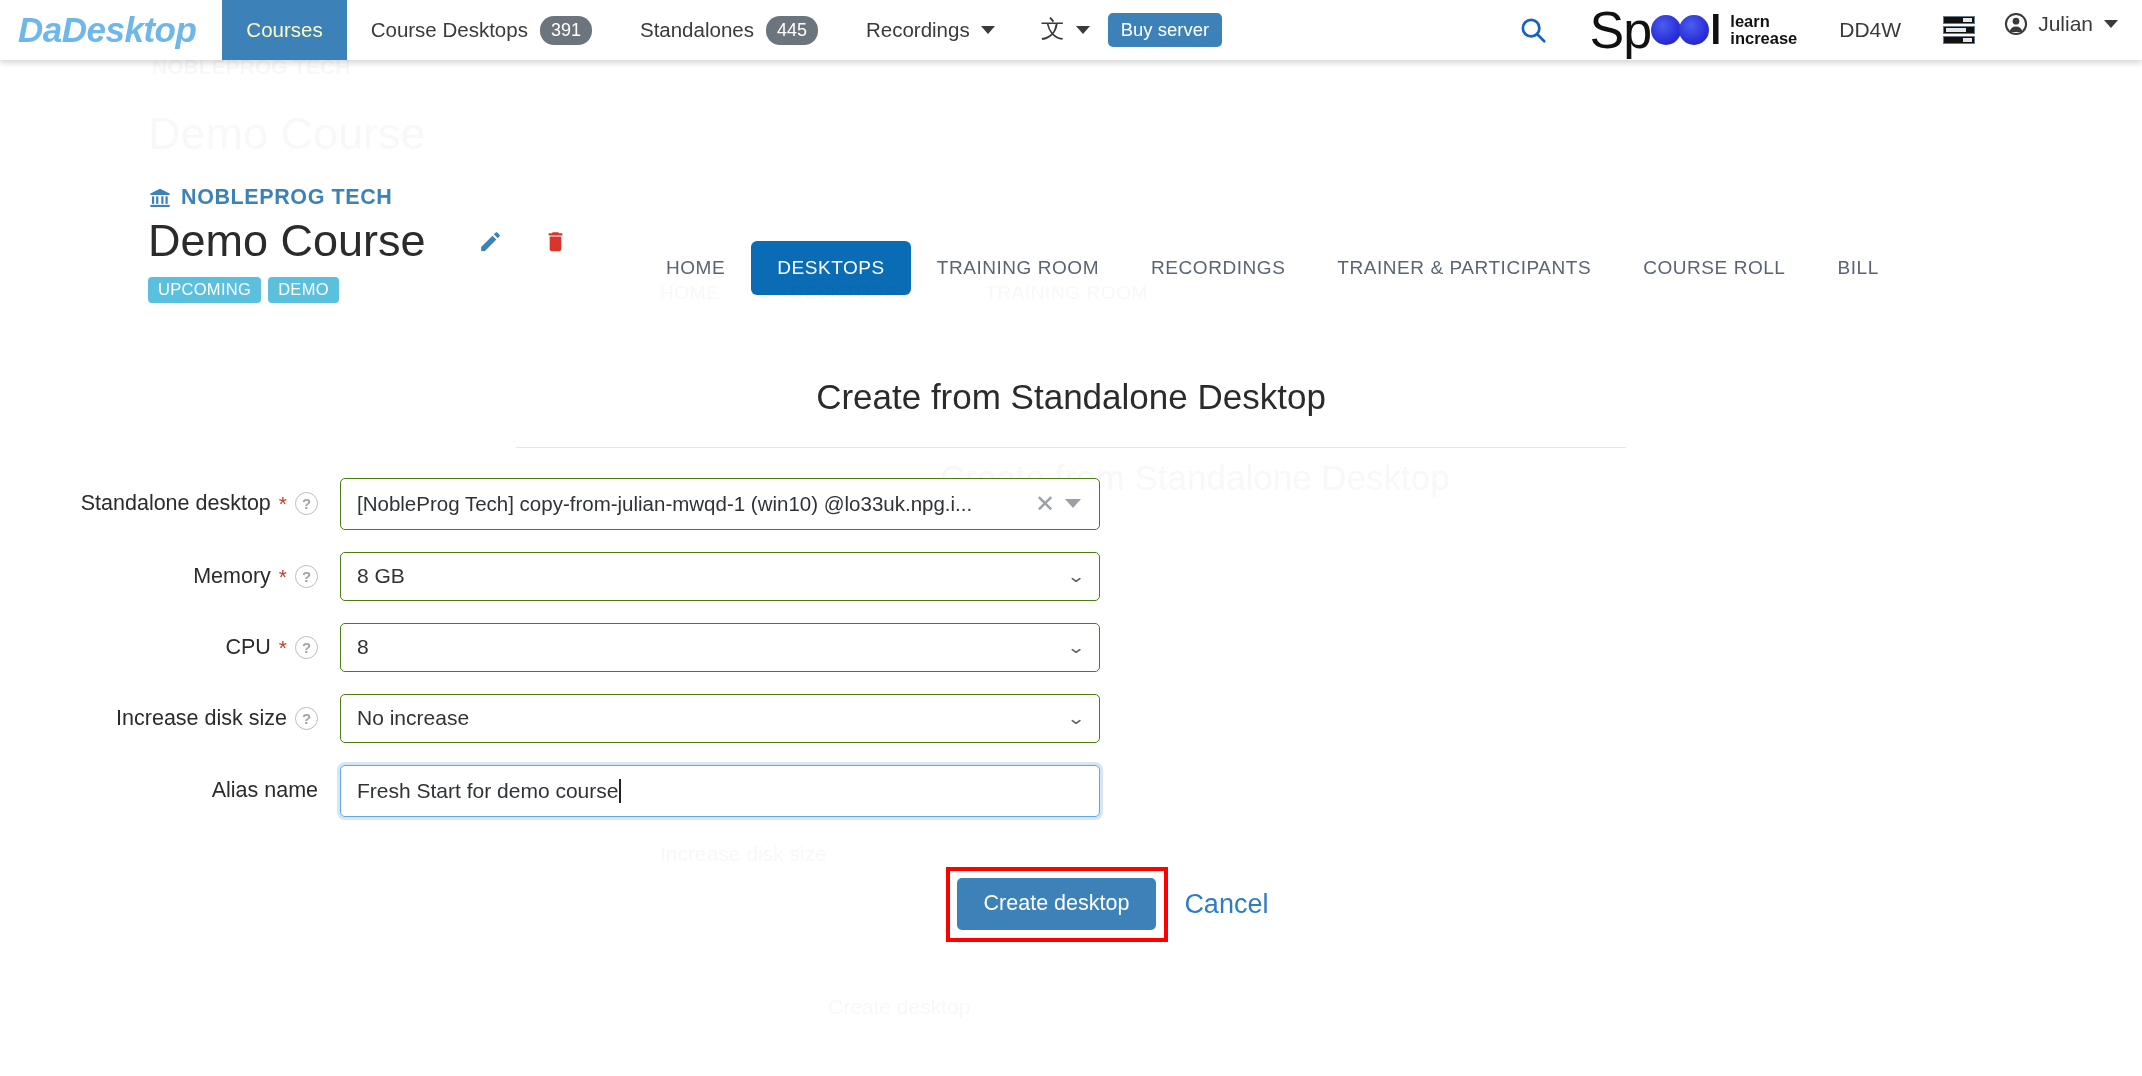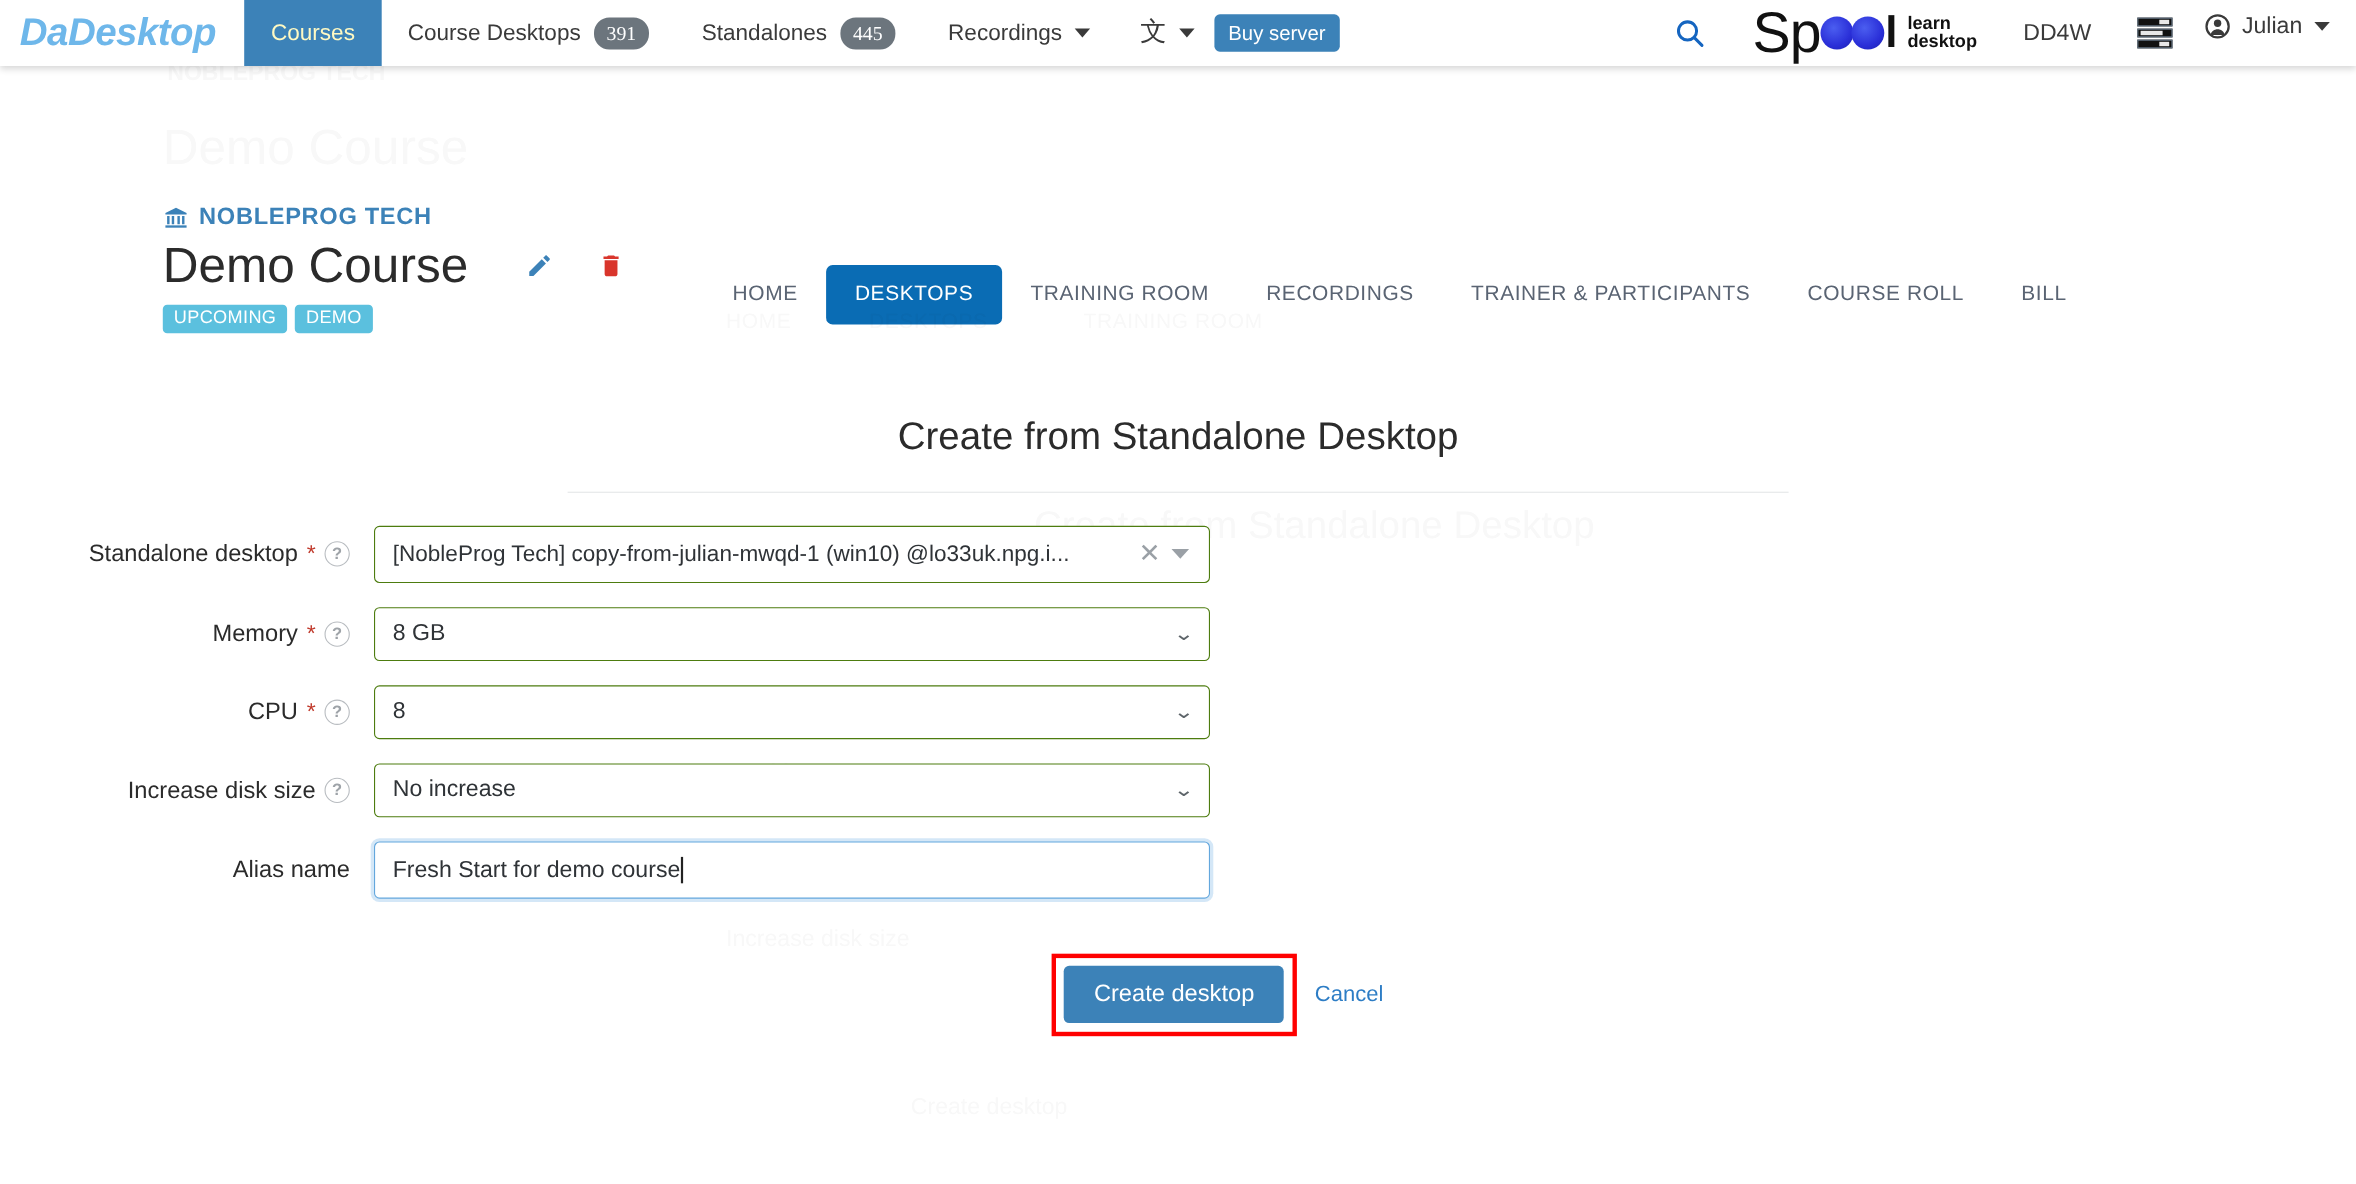--- a/index.html
+++ b/index.html
@@ -47,21 +47,20 @@
     display: inline-flex;
     align-items: center; justify-content: center;
     min-width: 50px;
     height: 29px;
     padding: 0 11px;
     margin-left: 12px;
     border-radius: 14px;
     background: #6C757D;
     color: #ffffff;
     font-size: 18px;
-    font-family: Liberation Serif, serif;
   }
   .caret {
     display: inline-block;
     margin-left: 11px;
     width: 0; height: 0;
     border-left: 7px solid transparent;
     border-right: 7px solid transparent;
     border-top: 8px solid #3a3a3a;
   }
   .lang-icon {
@@ -377,21 +376,21 @@
     border: none;
     border-radius: 5px;
     font-size: 21.5px;
     padding: 13px 27px 14px;
     cursor: pointer;
     font-family: "Liberation Sans", sans-serif;
     white-space: nowrap;
   }
   .cancel-link {
     color: #2d7dc5;
-    font-size: 20px;
+    font-size: 27px;
     margin-left: 16px;
     cursor: pointer;
     text-decoration: none;
   }
 </style>
 </head>
 <body>
 
 <div class="navbar">
 
@@ -434,21 +433,21 @@
 
   <div class="spool-logo">
     <span class="spool-sp">Sp</span>
     <span class="spool-dots">
       <span class="spool-dot"></span>
       <span class="spool-dot"></span>
     </span>
     <span class="spool-l">l</span>
     <span class="spool-tag">
       <span style="display:block">learn</span>
-      <span style="display:block">desktop</span>
+      <span style="display:block">increase</span>
     </span>
   </div>
 
   <div class="dd4w">DD4W</div>
 
   <div class="server-icon">
     <span class="server-bar"></span>
     <span class="server-bar mid"></span>
     <span class="server-bar"></span>
   </div>

